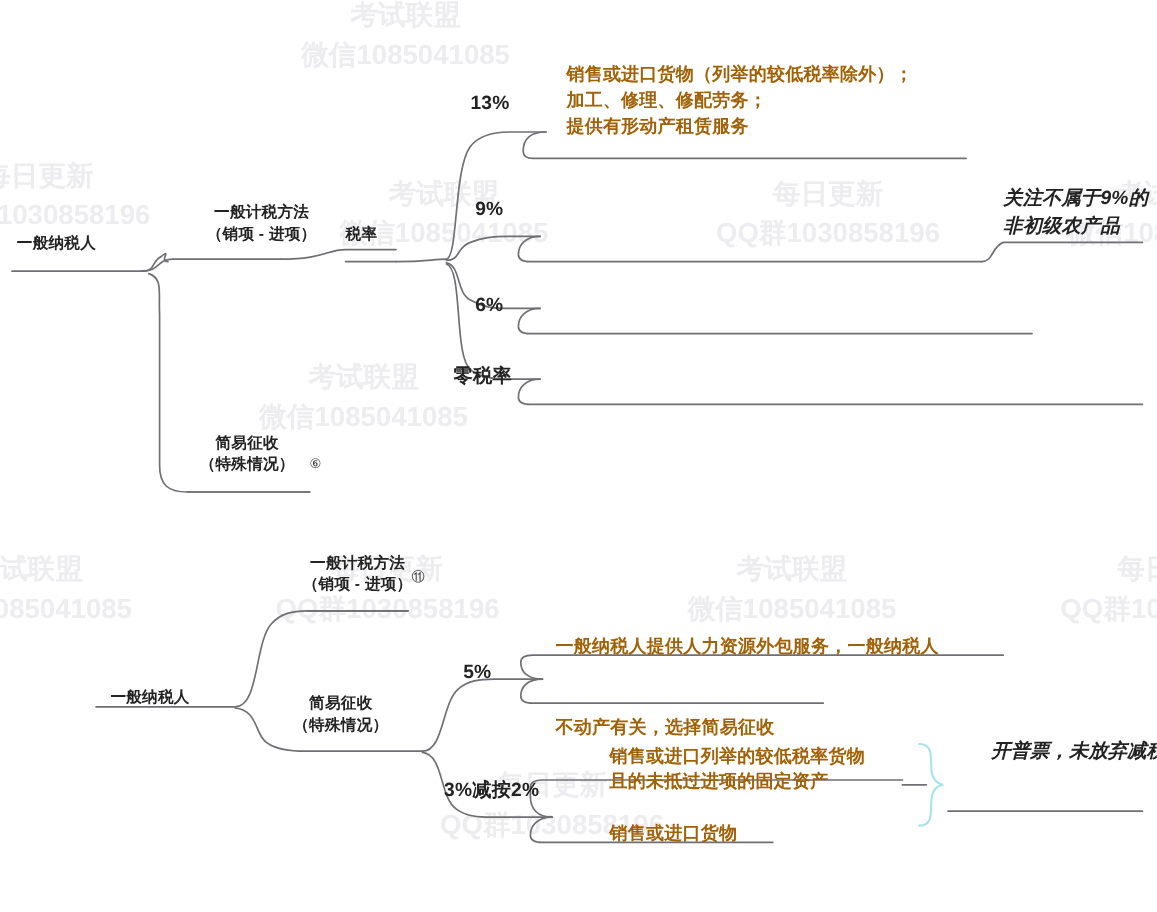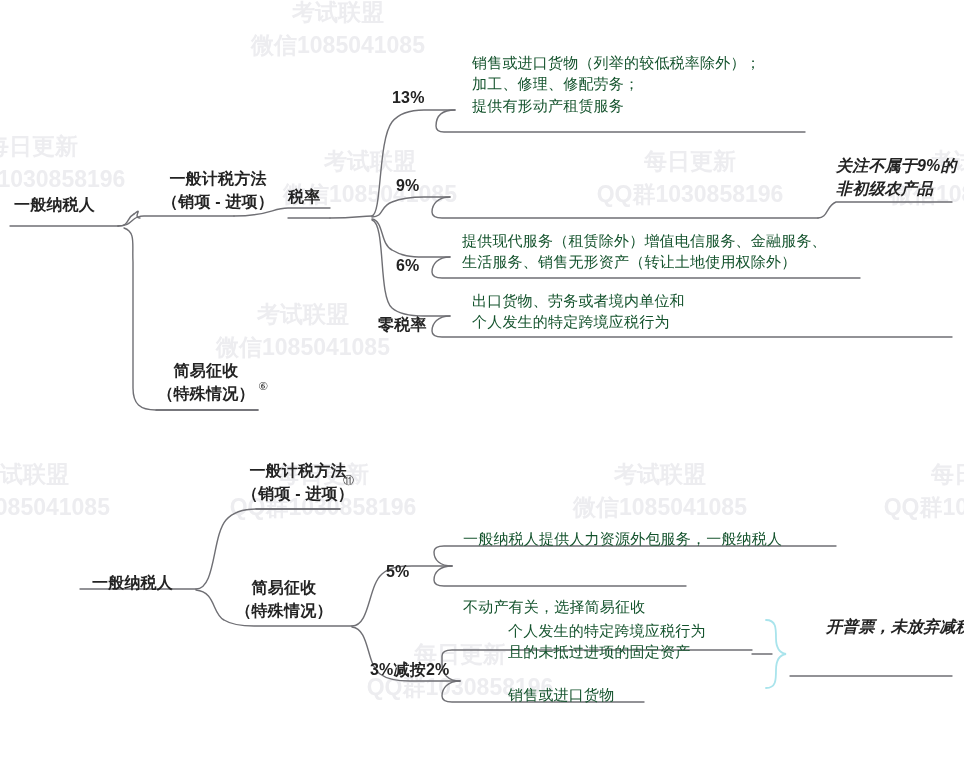--- a/index.html
+++ b/index.html
@@ -39,33 +39,32 @@
     stroke-width: 1.8;
   }
   .node {
     position: absolute;
     white-space: pre;
     line-height: 1.42;
     letter-spacing: 0.2px;
   }
   .node.cn {
     font-weight: 700;
+    font-size: 13px;
+    color: #232323;
+  }
+  .node.rate {
+    font-weight: 700;
     font-size: 16px;
     color: #232323;
   }
-  .node.rate {
-    font-weight: 700;
-    font-size: 16px;
-    color: #232323;
-    margin-top: 11px;
-  }
   .node.leaf {
-    font-weight: 400;
+    font-weight: 700;
     font-size: 15px;
-    color: #14532d;
+    color: #a16207;
   }
   .node.note {
     font-weight: 700;
     font-size: 16px;
     color: #232323;
     font-style: italic;
   }
   .node.ctr {
     text-align: center;
   }
@@ -201,40 +200,36 @@
     <div class="node rate" style="left:392px; top:76px;">13%</div>
     <div class="node leaf" style="left:472px; top:52px;">销售或进口货物（列举的较低税率除外）；
 加工、修理、修配劳务；
 提供有形动产租赁服务</div>
 
     <div class="node rate" style="left:396px; top:164px;">9%</div>
     <div class="node note" style="left:836px; top:155px;">关注不属于9%的
 非初级农产品</div>
 
     <div class="node rate" style="left:396px; top:244px;">6%</div>
-    <div class="node leaf" style="left:462px; top:230px;">提供现代服务（租赁除外）增值电信服务、金融服务、
-生活服务、销售无形资产（转让土地使用权除外）</div>
 
     <div class="node rate" style="left:378px; top:303px;">零税率</div>
-    <div class="node leaf" style="left:472px; top:290px;">出口货物、劳务或者境内单位和
-个人发生的特定跨境应税行为</div>
 
     <div class="node cn" style="left:92px; top:572px;">一般纳税人</div>
 
     <div class="node cn ctr" style="left:228px; top:460px; width:140px;">一般计税方法
 （销项 - 进项）</div>
     <div class="marker" style="left:343px; top:473px;">⑪</div>
 
     <div class="node cn ctr" style="left:218px; top:577px; width:132px;">简易征收
 （特殊情况）</div>
 
     <div class="node rate" style="left:386px; top:550px;">5%</div>
     <div class="node leaf" style="left:463px; top:528px;">一般纳税人提供人力资源外包服务，一般纳税人</div>
     <div class="node leaf" style="left:463px; top:596px;">不动产有关，选择简易征收</div>
 
     <div class="node rate" style="left:370px; top:648px;">3%减按2%</div>
-    <div class="node leaf" style="left:508px; top:620px;">个人发生的特定跨境应税行为
+    <div class="node leaf" style="left:508px; top:620px;">销售或进口列举的较低税率货物
 且的未抵过进项的固定资产</div>
     <div class="node leaf" style="left:508px; top:684px;">销售或进口货物</div>
     <div class="node note" style="left:790px; top:616px;margin-left:36px;">开普票，未放弃减税</div>
 
   </div>
 </div>
 
 </body></html>

